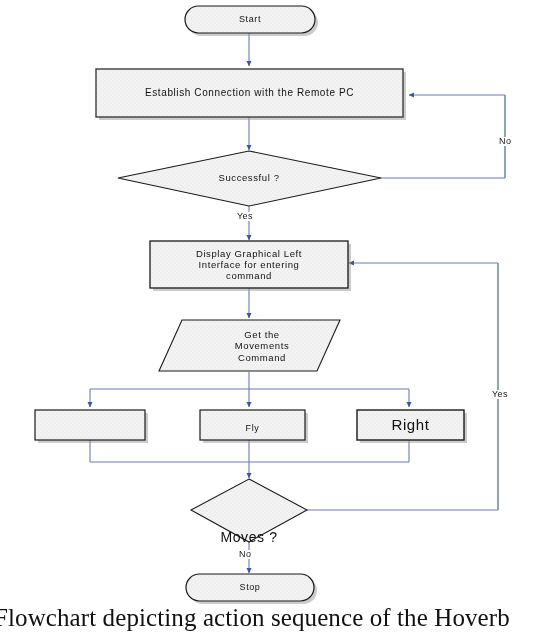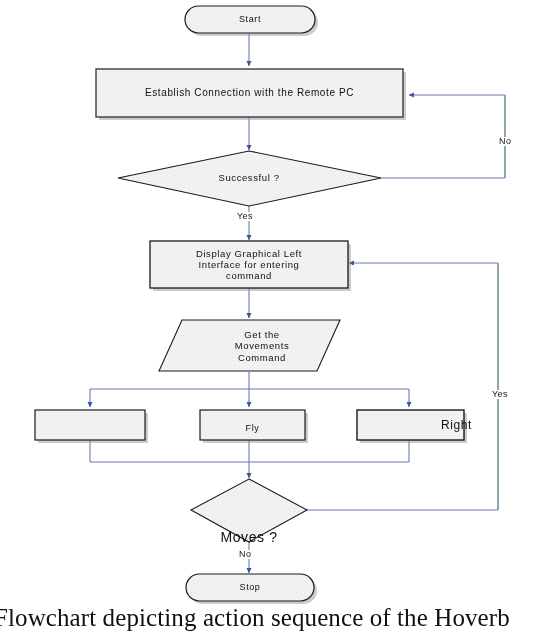--- a/index.html
+++ b/index.html
@@ -176,21 +176,21 @@
 Interface for entering
 command</div>
 
   <div class="node-label" style="left:182px; top:322px; width:160px; height:48px; font-size:9.5px;">Get the
 Movements
 Command</div>
 
 
   <div class="node-label" style="left:200px; top:410px; width:105px; height:37px; font-size:9px;">Fly</div>
 
-  <div class="node-label" style="left:357px; top:410px; width:107px; height:30px; font-size:12px;margin-left:46px;">Right</div>
+  <div class="node-label" style="left:357px; top:410px; width:107px; height:30px; font-size:15px;">Right</div>
 
   <div class="node-label" style="left:199px; top:526px; width:100px; height:22px; font-size:14px;">Moves ?</div>
 
   <div class="node-label" style="left:186px; top:574px; width:128px; height:27px; font-size:9px;">Stop</div>
 
   <div class="edge-label" style="left:236px; top:212px;">Yes</div>
 
   <div class="edge-label vertical-ctx" style="left:498px; top:137px;">No</div>
 
   <div class="edge-label vertical-ctx" style="left:491px; top:390px;">Yes</div>

